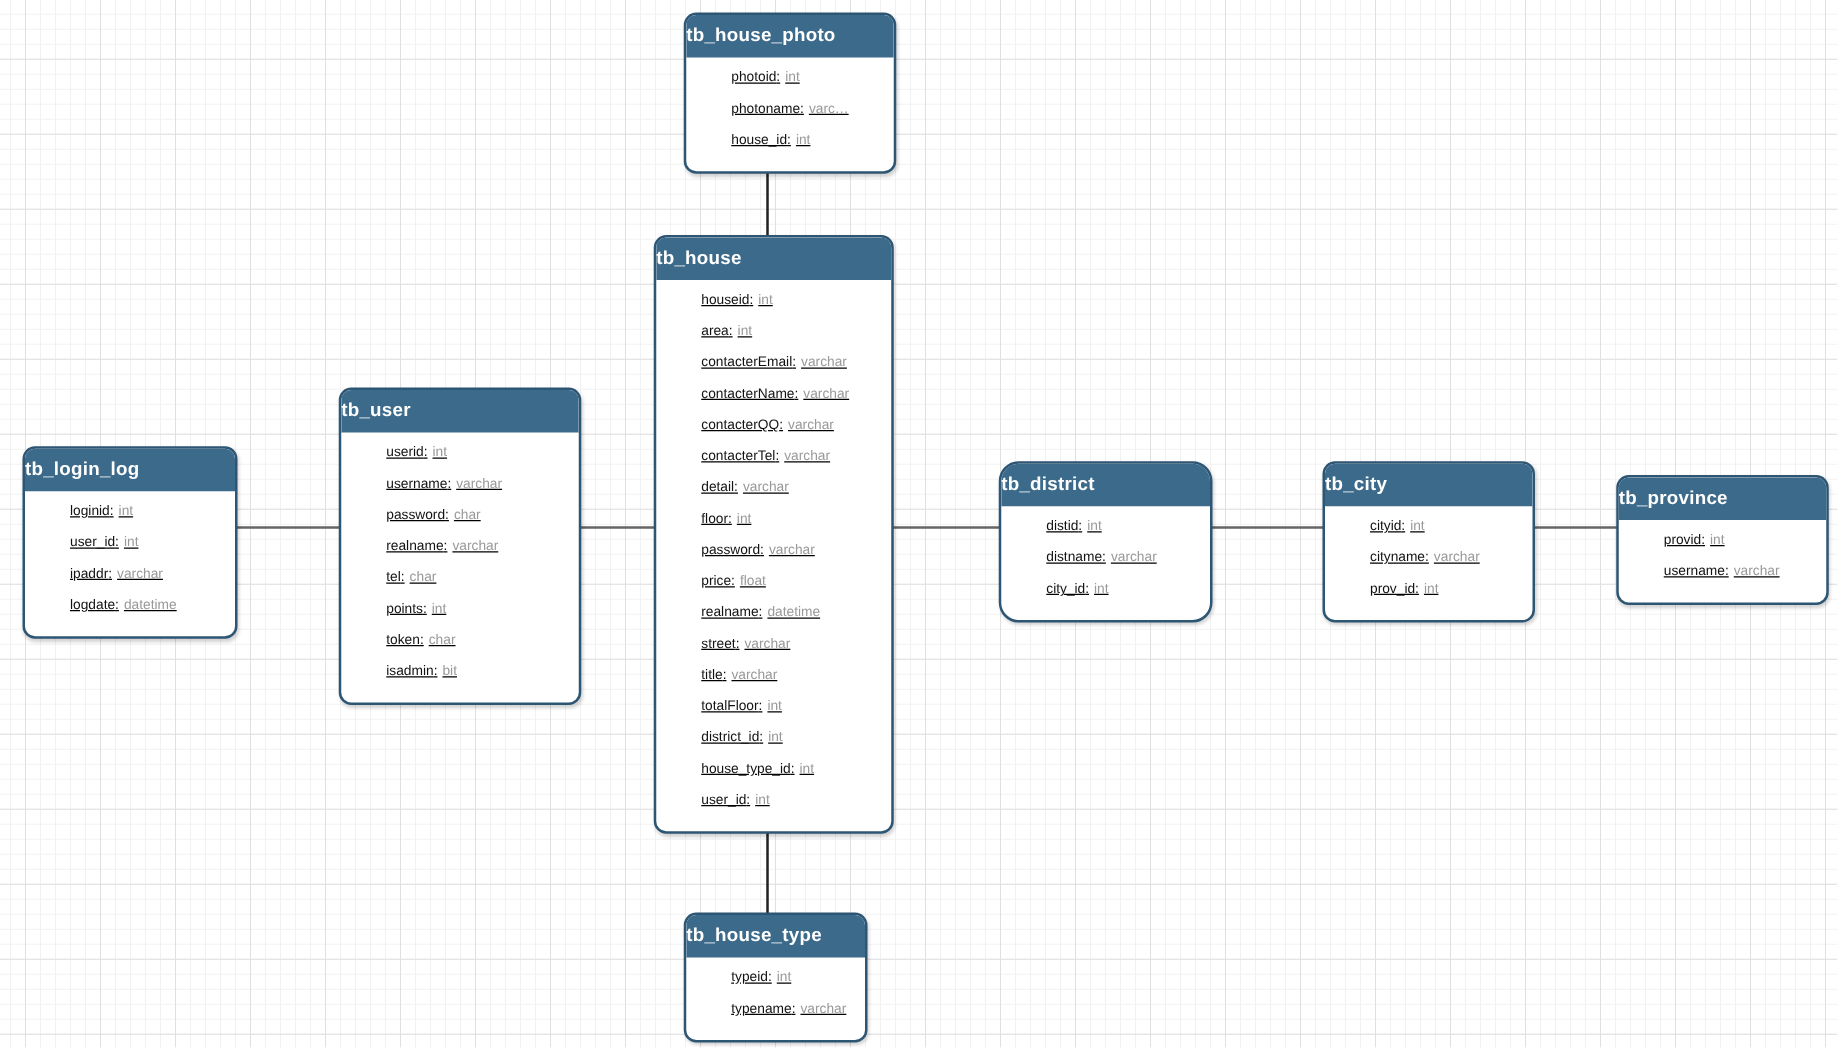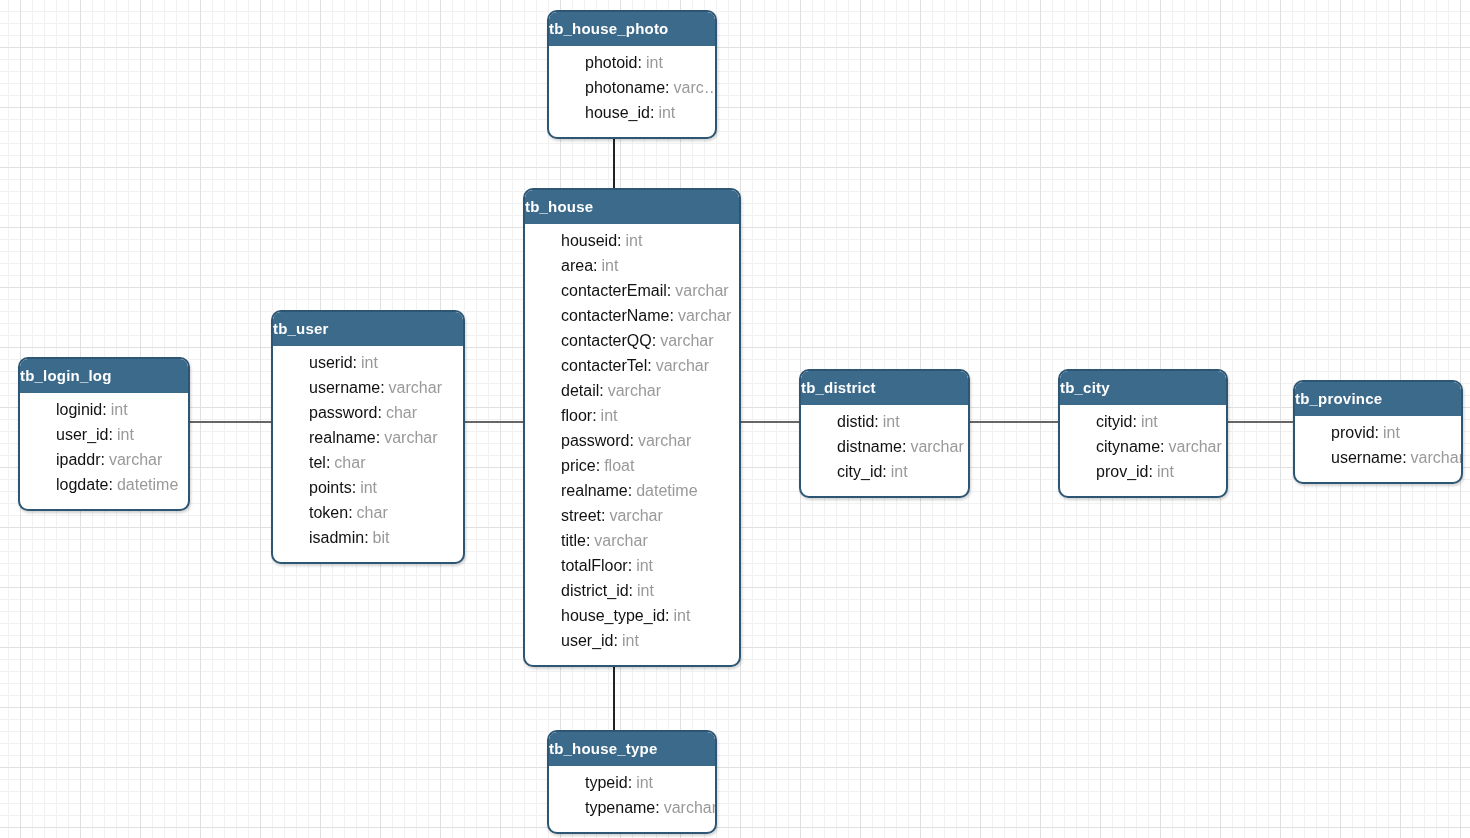--- a/index.html
+++ b/index.html
@@ -45,22 +45,23 @@
     color: var(--title-color, #fff);
     font-size: 15px;
     font-weight: bold;
     letter-spacing: 0.2px;
   }
   .tbl-body { padding: 4px 0 12px 0; }
   .f-row {
     height: 25px;
     line-height: 25px;
     padding-left: 36px;
-    font-size: 16px;
+    font-size: 11px;
     white-space: nowrap;
+    text-decoration: underline;
   }
   .f-name  { color: var(--field-name, #111); }
   .f-colon { color: var(--field-name, #111); margin-right: 4px; }
   .f-type  { color: var(--field-type, #999); }
 </style>
 </head>
 <body>
 
 <div id="canvas">
     <div class="connector" style="background: rgb(102, 102, 102); left: 100px; top: 421px; width: 1240px; height: 2px;"></div>
@@ -68,21 +69,21 @@
     <div class="tbl" style="left: 547px; top: 10px; width: 170px;">
     <div class="tbl-header">
       <span class="tbl-title">tb_house_photo</span>
     </div>
     <div class="tbl-body">
         <div class="f-row"><span class="f-name">photoid</span><span class="f-colon">:</span><span class="f-type">int</span></div>
         <div class="f-row"><span class="f-name">photoname</span><span class="f-colon">:</span><span class="f-type">varc…</span></div>
         <div class="f-row"><span class="f-name">house_id</span><span class="f-colon">:</span><span class="f-type">int</span></div>
       </div>
   </div>
-    <div class="tbl" style="left: 523px; top: 188px; width: 218px;">
+    <div class="tbl" style="left: 523px; top: 188px; width: 192px;">
     <div class="tbl-header">
       <span class="tbl-title">tb_house</span>
     </div>
     <div class="tbl-body">
         <div class="f-row"><span class="f-name">houseid</span><span class="f-colon">:</span><span class="f-type">int</span></div>
         <div class="f-row"><span class="f-name">area</span><span class="f-colon">:</span><span class="f-type">int</span></div>
         <div class="f-row"><span class="f-name">contacterEmail</span><span class="f-colon">:</span><span class="f-type">varchar</span></div>
         <div class="f-row"><span class="f-name">contacterName</span><span class="f-colon">:</span><span class="f-type">varchar</span></div>
         <div class="f-row"><span class="f-name">contacterQQ</span><span class="f-colon">:</span><span class="f-type">varchar</span></div>
         <div class="f-row"><span class="f-name">contacterTel</span><span class="f-colon">:</span><span class="f-type">varchar</span></div>
@@ -118,21 +119,21 @@
     <div class="tbl-header">
       <span class="tbl-title">tb_login_log</span>
     </div>
     <div class="tbl-body">
         <div class="f-row"><span class="f-name">loginid</span><span class="f-colon">:</span><span class="f-type">int</span></div>
         <div class="f-row"><span class="f-name">user_id</span><span class="f-colon">:</span><span class="f-type">int</span></div>
         <div class="f-row"><span class="f-name">ipaddr</span><span class="f-colon">:</span><span class="f-type">varchar</span></div>
         <div class="f-row"><span class="f-name">logdate</span><span class="f-colon">:</span><span class="f-type">datetime</span></div>
       </div>
   </div>
-    <div class="tbl" style="left: 799px; top: 369px; width: 171px;">
+    <div class="tbl" style="left: 799px; top: 369px; width: 171px; border-radius: 16px;">
     <div class="tbl-header">
       <span class="tbl-title">tb_district</span>
     </div>
     <div class="tbl-body">
         <div class="f-row"><span class="f-name">distid</span><span class="f-colon">:</span><span class="f-type">int</span></div>
         <div class="f-row"><span class="f-name">distname</span><span class="f-colon">:</span><span class="f-type">varchar</span></div>
         <div class="f-row"><span class="f-name">city_id</span><span class="f-colon">:</span><span class="f-type">int</span></div>
       </div>
   </div>
     <div class="tbl" style="left: 1040px; top: 369px; width: 170px; margin-left: 18px;">
@@ -147,21 +148,21 @@
   </div>
     <div class="tbl" style="left: 1293px; top: 380px; width: 170px;">
     <div class="tbl-header">
       <span class="tbl-title">tb_province</span>
     </div>
     <div class="tbl-body">
         <div class="f-row"><span class="f-name">provid</span><span class="f-colon">:</span><span class="f-type">int</span></div>
         <div class="f-row"><span class="f-name">username</span><span class="f-colon">:</span><span class="f-type">varchar</span></div>
       </div>
   </div>
-    <div class="tbl" style="left: 547px; top: 730px; width: 170px;">
+    <div class="tbl" style="left: 547px; top: 730px; width: 147px;">
     <div class="tbl-header">
       <span class="tbl-title">tb_house_type</span>
     </div>
     <div class="tbl-body">
         <div class="f-row"><span class="f-name">typeid</span><span class="f-colon">:</span><span class="f-type">int</span></div>
         <div class="f-row"><span class="f-name">typename</span><span class="f-colon">:</span><span class="f-type">varchar</span></div>
       </div>
   </div>
   </div>
 

